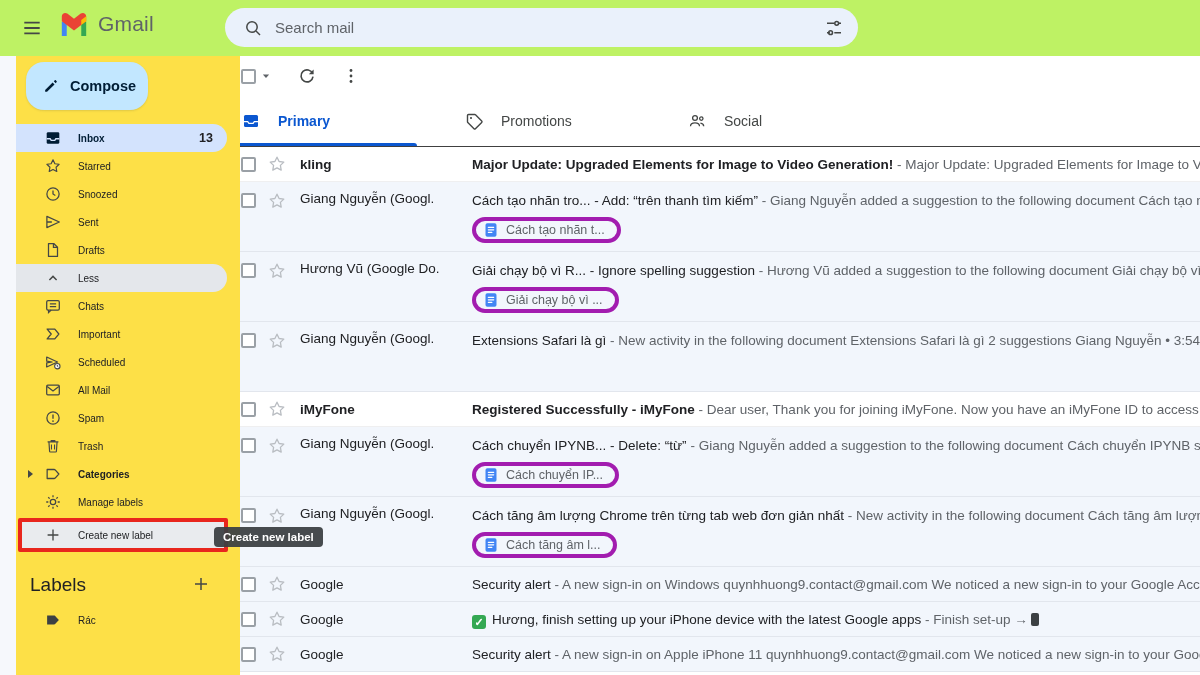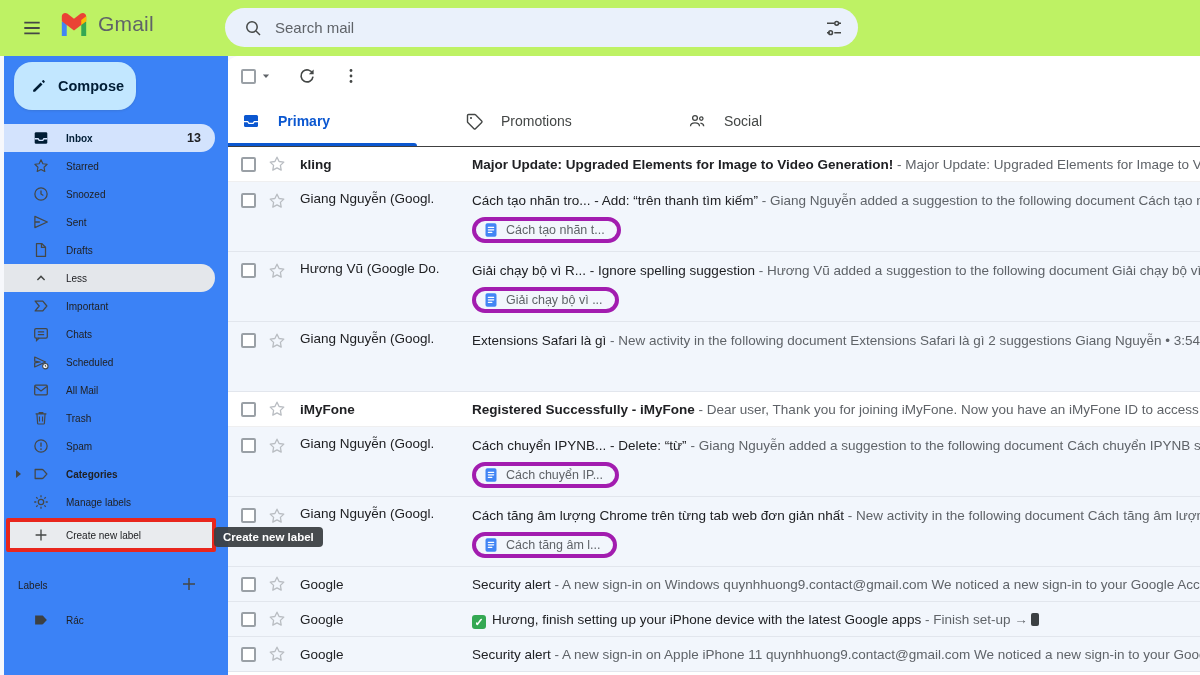--- a/index.html
+++ b/index.html
@@ -13,39 +13,39 @@
   .brand { position:absolute; left:58px; top:12px; display:flex; align-items:center; gap:8px; }
   .brand .mlogo { width:32px; height:24px; }
   .brand .word { font-size:21px; color:#5f6368; letter-spacing:.2px; }
   .searchbar { position:absolute; left:225px; top:8px; width:633px; height:39px; background:#eaf1fb; border-radius:24px; display:flex; align-items:center; padding:0 14px; }
   .searchbar .sicon { width:20px; height:20px; margin:0 12px 0 4px; }
   .searchbar input { flex:1; border:none; outline:none; background:transparent; font-size:15px; color:#202124; font-family:"Liberation Sans", sans-serif; }
   .searchbar input::placeholder { color:#5f6368; }
   .searchbar .tune { width:20px; height:20px; cursor:pointer; }
 
   
-  .sidebar { position:absolute; top:56px; left:4px; width:224px; bottom:0; background:#3b82f6; z-index:2; }
+  .sidebar { position:absolute; top:56px; left:16px; width:224px; bottom:0; background:#fde047; z-index:2; }
   .compose { margin:6px 0 14px 10px; width:122px; height:48px; background:#c2e7ff; border-radius:18px; display:flex; align-items:center; gap:10px; padding-left:16px; cursor:pointer; box-shadow:0 1px 2px rgba(60,64,67,.15); }
   .compose svg { width:18px; height:18px; color:#001d35; }
   .compose span { font-size:14.5px; font-weight:600; color:#001d35; }
   .nav-item { position:relative; height:28px; display:flex; align-items:center; padding-left:28px; border-radius:0 16px 16px 0; margin-right:13px; cursor:pointer; color:#202124; }
   .nav-item .nicon { width:18px; height:18px; margin-right:16px; color:#444746; display:flex; }
   .nav-item .nicon svg { width:18px; height:18px; }
   .nav-item .nlabel { font-size:10px; white-space:nowrap; }
   .nav-item .ncount { margin-left:auto; margin-right:14px; font-size:12.5px; font-weight:700; }
   .nav-item.selected { background:#d3e3fd; }
   .nav-item.selected .nlabel { font-weight:700; color:#001d35; }
   .nav-item.selected .nicon { color:#001d35; }
   .nav-item.hovered { background:#e4e7eb; }
   .nav-item.bold .nlabel { font-weight:700; }
   .expander { position:absolute; left:12px; width:0; height:0; border-left:5px solid #444746; border-top:4px solid transparent; border-bottom:4px solid transparent; }
   .red-box { border:4px solid #e8261d; border-radius:2px; margin:2px 12px 2px 2px; }
   .red-box .nav-item { margin:0; border-radius:0; background:#e9ebee; padding-left:22px; height:26px; }
   .labels-head { display:flex; align-items:center; height:30px; margin:18px 13px 4px 0; padding-left:14px; }
-  .labels-head .ltitle { font-size:10px; color:#202124; font-weight:500; }
+  .labels-head .ltitle { font-size:19px; color:#202124; font-weight:500; }
   .labels-head .lplus { margin-left:auto; margin-right:14px; width:22px; height:22px; color:#444746; cursor:pointer; }
   .labels-head .lplus svg { width:20px; height:20px; }
 
   
   .tooltip { position:absolute; left:214px; top:527px; background:rgba(60,64,67,.94); color:#fff; font-size:11.5px; font-weight:700; padding:4px 9px; border-radius:4px; z-index:9; white-space:nowrap; }
 
   
   .main-card { position:absolute; left:224px; top:56px; right:0; bottom:0; background:#fff; border-radius:16px 0 0 0; overflow:hidden; z-index:1; }
   .toolbar { height:40px; display:flex; align-items:center; padding-left:17px; }
   .cb { width:15px; height:15px; border:2px solid #9aa0a6; border-radius:2px; background:#fff; cursor:pointer; flex:none; }
@@ -171,33 +171,33 @@
           <span class="nicon">
             <svg viewBox="0 0 20 20">
               <path d="M6 12.2l4-4 4 4" fill="none" stroke="currentColor" stroke-width="1.6"></path>
             </svg>
           </span>
           <span class="nlabel">Less</span>
         </div>
         <div class="nav-item">
           <span class="nicon">
             <svg viewBox="0 0 20 20">
-              <path d="M3.5 4.5h8.5l4.5 5.5-4.5 5.5H3.5L8 10z" fill="none" stroke="currentColor" stroke-width="1.4" stroke-linejoin="round"></path>
-            </svg>
-          </span>
-          <span class="nlabel">Important</span>
-        </div>
-        <div class="nav-item">
-          <span class="nicon">
-            <svg viewBox="0 0 20 20">
               <rect x="3" y="4" width="14" height="10.5" rx="1.5" fill="none" stroke="currentColor" stroke-width="1.4"></rect>
               <path d="M6.5 7.7h7M6.5 10.7h7M5 14.5v2.8l3-2.8" fill="none" stroke="currentColor" stroke-width="1.3"></path>
             </svg>
           </span>
           <span class="nlabel">Chats</span>
+        </div>
+        <div class="nav-item">
+          <span class="nicon">
+            <svg viewBox="0 0 20 20">
+              <path d="M3.5 4.5h8.5l4.5 5.5-4.5 5.5H3.5L8 10z" fill="none" stroke="currentColor" stroke-width="1.4" stroke-linejoin="round"></path>
+            </svg>
+          </span>
+          <span class="nlabel">Important</span>
         </div>
         <div class="nav-item">
           <span class="nicon">
             <svg viewBox="0 0 20 20">
               <path d="M3 15.5v-4.6l6-0.9-6-0.9V4.5L15 10z" fill="none" stroke="currentColor" stroke-width="1.4" stroke-linejoin="round"></path>
               <circle cx="14.8" cy="14.6" r="3" fill="#f6f8fc" stroke="currentColor" stroke-width="1.2"></circle>
               <path d="M14.8 13.2v1.5l1.1.7" fill="none" stroke="currentColor" stroke-width="1.1"></path>
             </svg>
           </span>
           <span class="nlabel">Scheduled</span>
@@ -207,35 +207,35 @@
             <svg viewBox="0 0 20 20">
               <rect x="3" y="4.5" width="14" height="11" rx="1.2" fill="none" stroke="currentColor" stroke-width="1.4"></rect>
               <path d="M3.5 6l6.5 5 6.5-5" fill="none" stroke="currentColor" stroke-width="1.4"></path>
             </svg>
           </span>
           <span class="nlabel">All Mail</span>
         </div>
         <div class="nav-item">
           <span class="nicon">
             <svg viewBox="0 0 20 20">
-              <path d="M4 5.5h12M8 5.5V4h4v1.5M5.5 5.5l.7 10.2c0 .5.5 1 1 1h5.6c.5 0 1-.5 1-1l.7-10.2" fill="none" stroke="currentColor" stroke-width="1.3"></path>
-              <path d="M8.3 8.2v5.6M11.7 8.2v5.6" stroke="currentColor" stroke-width="1.2"></path>
-            </svg>
-          </span>
-          <span class="nlabel">Trash</span>
-        </div>
-        <div class="nav-item">
-          <span class="nicon">
-            <svg viewBox="0 0 20 20">
               <circle cx="10" cy="10" r="6.8" fill="none" stroke="currentColor" stroke-width="1.4"></circle>
               <path d="M10 6v4.8" stroke="currentColor" stroke-width="1.5"></path>
               <circle cx="10" cy="13.4" r="0.95" fill="currentColor"></circle>
             </svg>
           </span>
           <span class="nlabel">Spam</span>
+        </div>
+        <div class="nav-item">
+          <span class="nicon">
+            <svg viewBox="0 0 20 20">
+              <path d="M4 5.5h12M8 5.5V4h4v1.5M5.5 5.5l.7 10.2c0 .5.5 1 1 1h5.6c.5 0 1-.5 1-1l.7-10.2" fill="none" stroke="currentColor" stroke-width="1.3"></path>
+              <path d="M8.3 8.2v5.6M11.7 8.2v5.6" stroke="currentColor" stroke-width="1.2"></path>
+            </svg>
+          </span>
+          <span class="nlabel">Trash</span>
         </div>
         <div class="nav-item bold">
           <span class="expander"></span>
           <span class="nicon">
             <svg viewBox="0 0 20 20">
               <path d="M3.5 5h7.8c.4 0 .8.2 1.1.5l4.1 4.5-4.1 4.5c-.3.3-.7.5-1.1.5H3.5z" fill="none" stroke="currentColor" stroke-width="1.4" stroke-linejoin="round"></path>
             </svg>
           </span>
           <span class="nlabel">Categories</span>
         </div>

